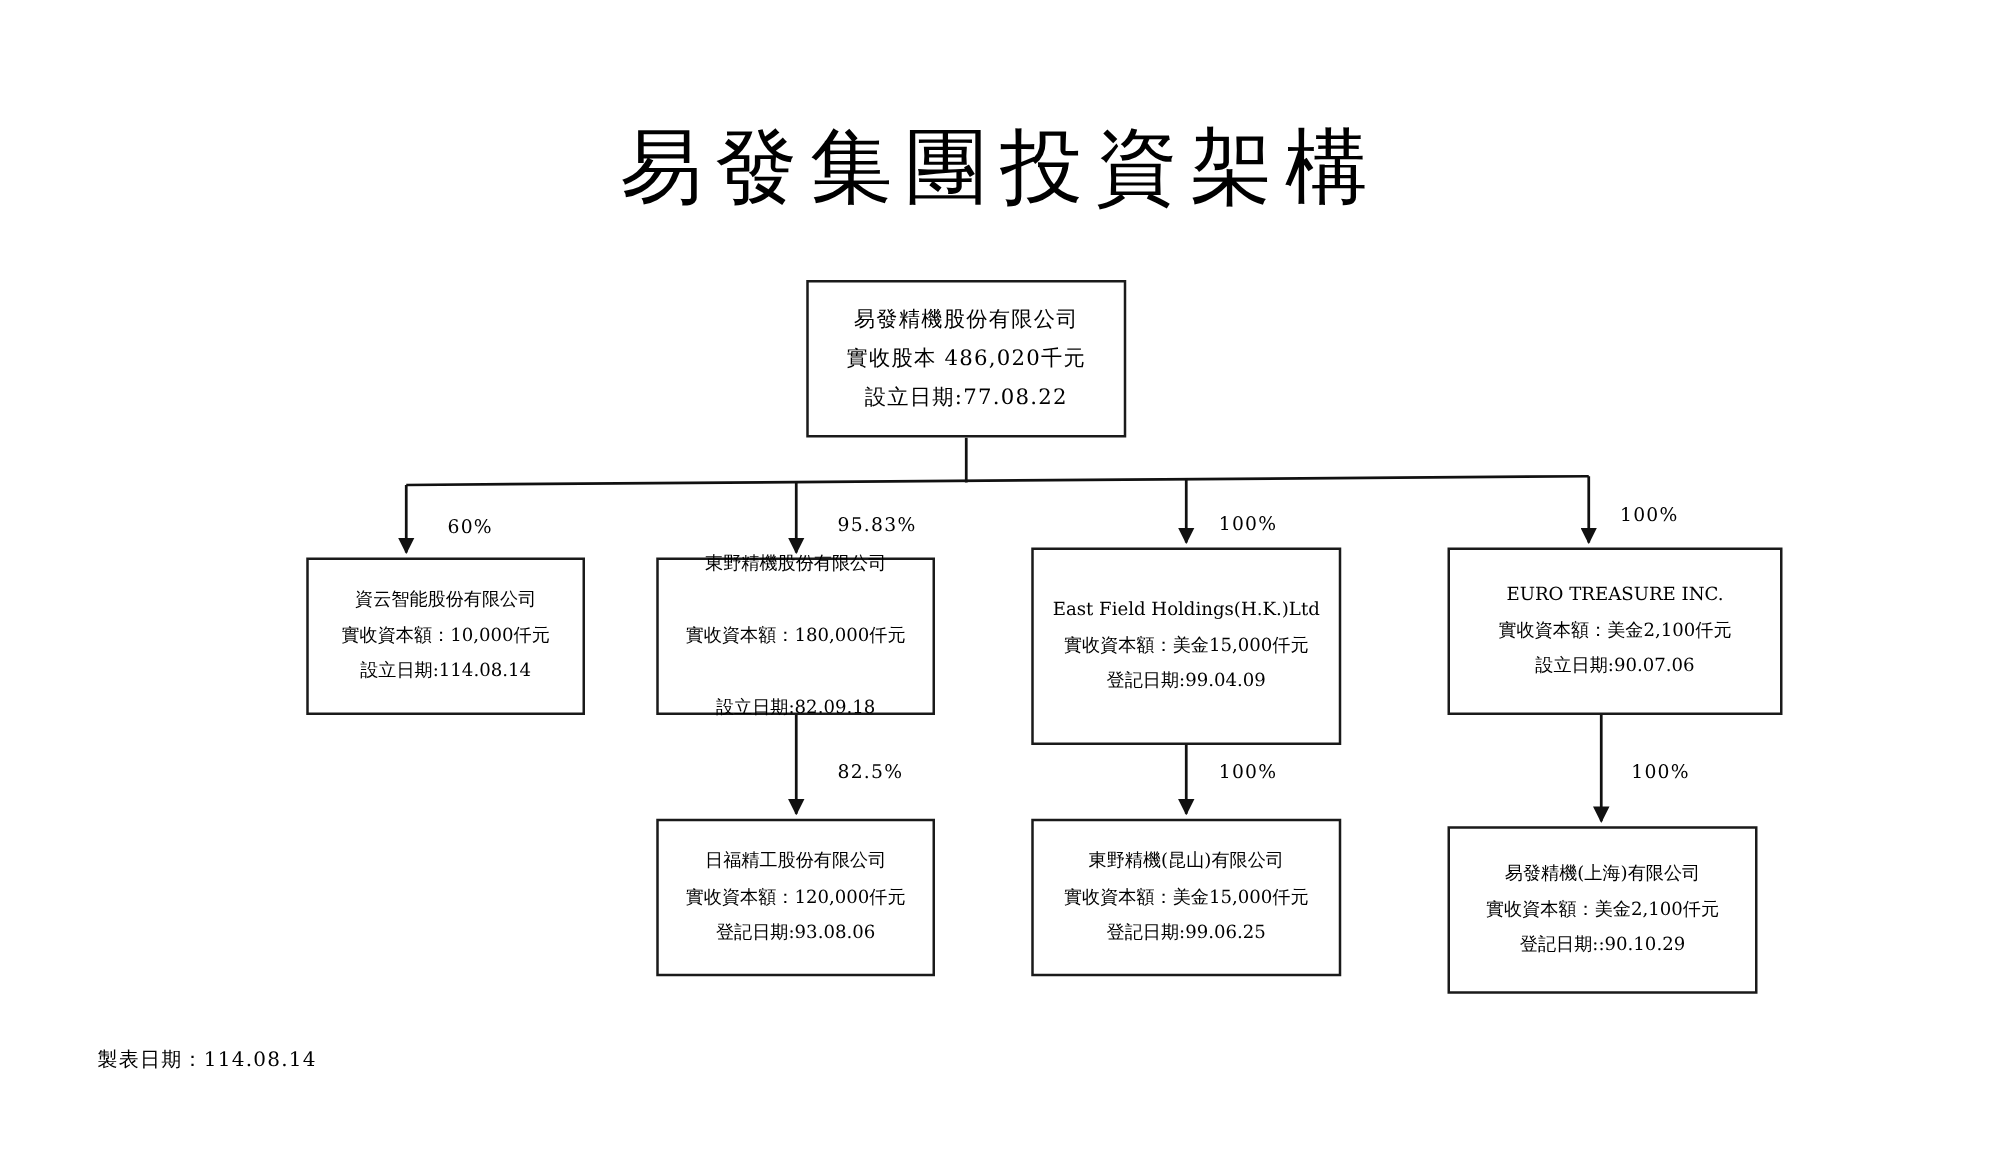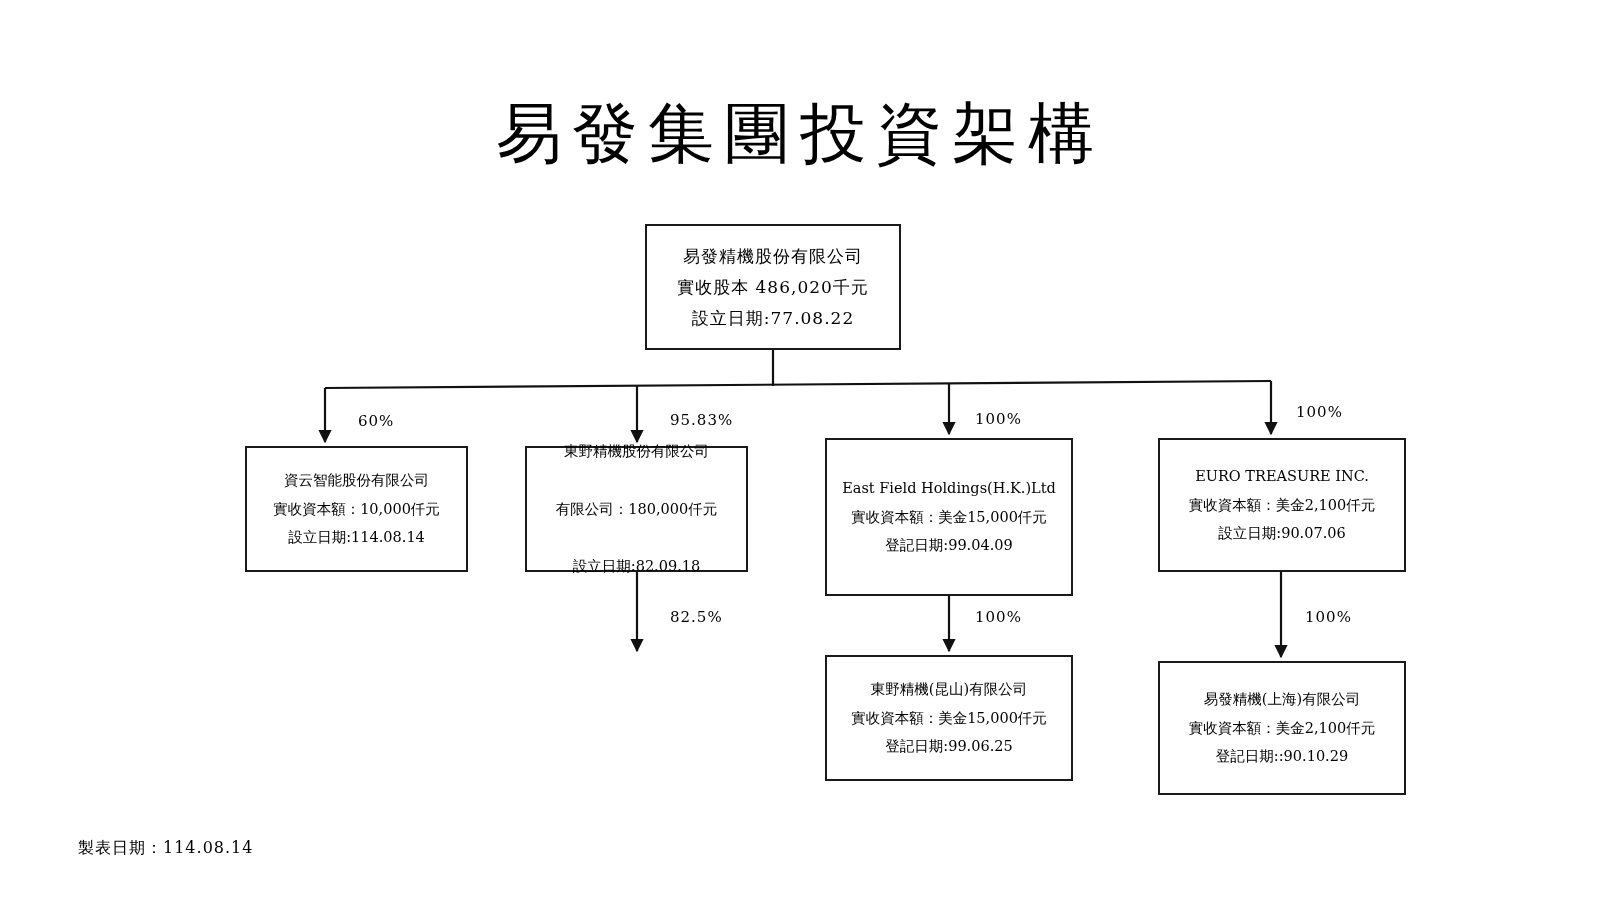--- a/index.html
+++ b/index.html
@@ -65,21 +65,21 @@
 
   
   .lvl1 {
     top: 446px;
     height: 126px;
     font-size: 14.5px;
   }
   #node-a { left: 213px; width: 223px; margin-left: 32px; }
   #node-b { left: 525px; width: 223px; gap: 29px; }
   #node-c { left: 825px; width: 248px; top: 438px; height: 158px; }
-  #node-d { left: 1158px; width: 248px; top: 438px; height: 134px; }
+  #node-d { left: 1158px; width: 268px; top: 438px; height: 134px; }
 
   
   .lvl2 {
     top: 655px;
     height: 126px;
     font-size: 14.5px;
   }
   #node-e { left: 525px; width: 223px; }
   #node-f { left: 825px; width: 248px; }
   #node-g { left: 1158px; width: 248px; top: 661px; height: 134px; }
@@ -143,36 +143,41 @@
   </div>
 
   <div class="node lvl1" id="node-a">
     <span class="line">資云智能股份有限公司</span>
     <span class="line">實收資本額：10,000仟元</span>
     <span class="line">設立日期:114.08.14</span>
   </div>
 
   <div class="node lvl1" id="node-b">
     <span class="line">東野精機股份有限公司</span>
-    <span class="line">有限公司：180,000仟元</span>
+    <span class="line">實收資本額：180,000仟元</span>
     <span class="line">設立日期:82.09.18</span>
   </div>
 
   <div class="node lvl1" id="node-c">
     <span class="line">East Field Holdings(H.K.)Ltd</span>
     <span class="line">實收資本額：美金15,000仟元</span>
     <span class="line">登記日期:99.04.09</span>
   </div>
 
   <div class="node lvl1" id="node-d">
     <span class="line">EURO TREASURE INC.</span>
     <span class="line">實收資本額：美金2,100仟元</span>
     <span class="line">設立日期:90.07.06</span>
   </div>
 
+  <div class="node lvl2" id="node-e">
+    <span class="line">日福精工股份有限公司</span>
+    <span class="line">實收資本額：120,000仟元</span>
+    <span class="line">登記日期:93.08.06</span>
+  </div>
 
   <div class="node lvl2" id="node-f">
     <span class="line">東野精機(昆山)有限公司</span>
     <span class="line">實收資本額：美金15,000仟元</span>
     <span class="line">登記日期:99.06.25</span>
   </div>
 
   <div class="node lvl2" id="node-g">
     <span class="line">易發精機(上海)有限公司</span>
     <span class="line">實收資本額：美金2,100仟元</span>

